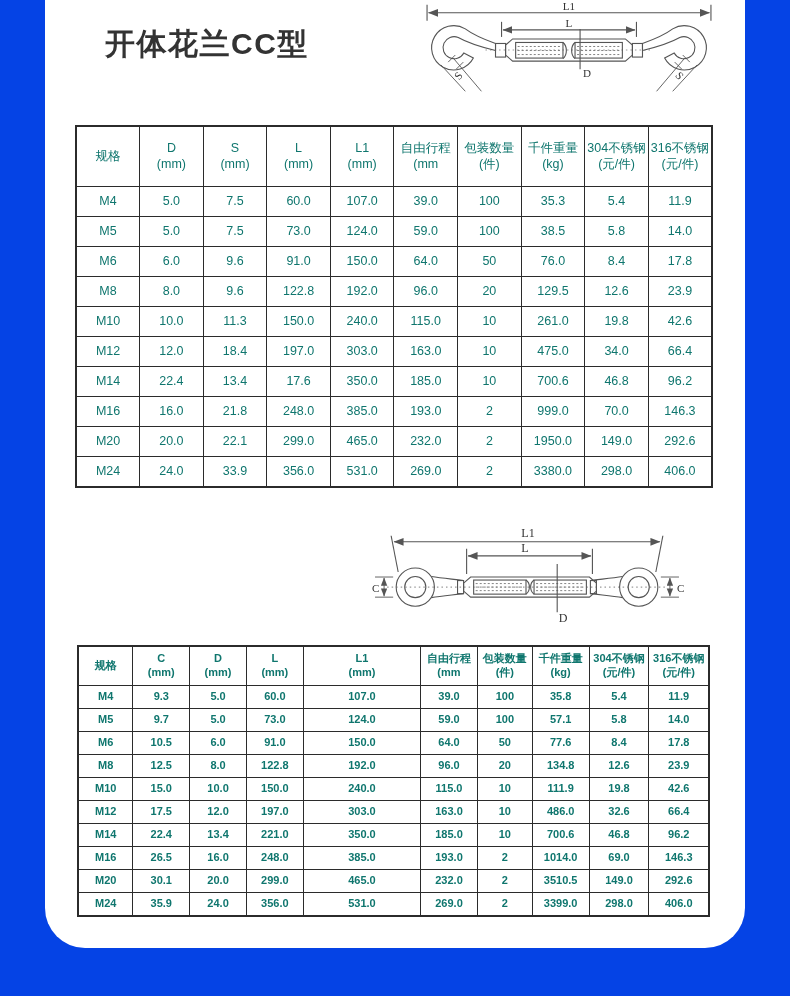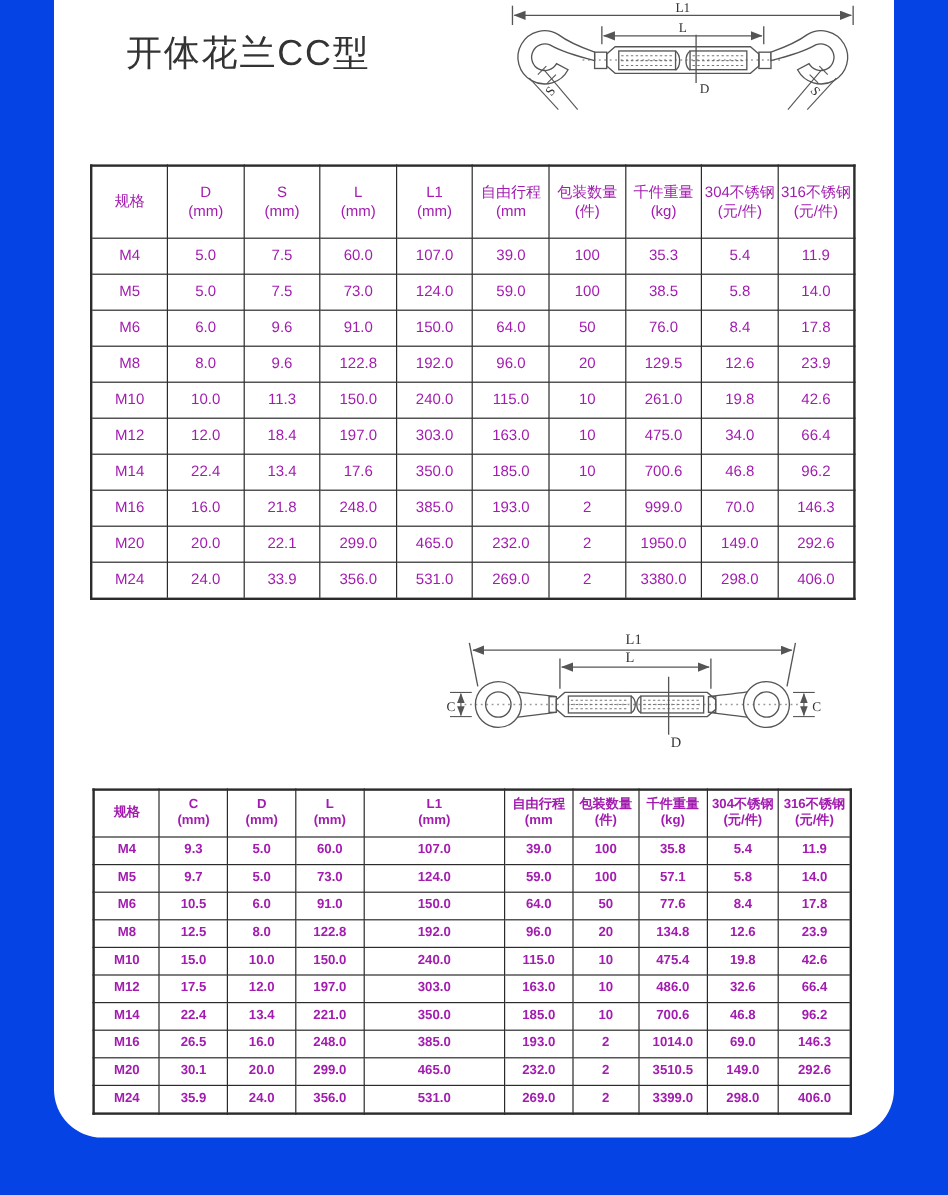--- a/index.html
+++ b/index.html
@@ -6,31 +6,31 @@
   body{
     width:790px;height:996px;position:relative;overflow:hidden;
     background:#0543e5;
     font-family:"Liberation Sans","DejaVu Sans",sans-serif;
   }
   .panel{
     position:absolute;left:45px;top:0;width:700px;height:948px;
     background:#ffffff;border-radius:0 0 40px 40px;
   }
   .title{
-    position:absolute;margin:0;font-size:30px;font-weight:400;color:#333;
+    position:absolute;margin:0;font-size:30px;font-weight:700;color:#333;
     letter-spacing:1.5px;white-space:nowrap;
   }
   #title-cc{left:60px;top:24px;}
   #title-oo{left:60px;top:560px;}
   svg.diag{position:absolute;overflow:visible;}
   #diag-cc{left:374px;top:0px;}
   #diag-oo{left:326px;top:521px;}
   table.spec{
     position:absolute;border-collapse:collapse;table-layout:fixed;
-    color:#a21caf;border:2px solid #2b2b2b;margin-top:12px;
+    color:#0f766e;border:2px solid #2b2b2b;
   }
   .spec th,.spec td{
     border:1px solid #2b2b2b;text-align:center;vertical-align:middle;
     padding:0;overflow:hidden;line-height:1.25;
   }
   #table-cc{left:30px;top:125px;width:638px;font-size:12.5px;}
   #table-cc th{height:59px;font-weight:400;}
   #table-cc td{height:29px;font-weight:400;}
   #table-oo{left:32px;top:645px;width:633px;font-size:11px;}
   #table-oo th{height:38px;font-weight:700;}
@@ -477,21 +477,21 @@
           <td>23.9</td>
         </tr>
         <tr>
           <td>M10</td>
           <td>15.0</td>
           <td>10.0</td>
           <td>150.0</td>
           <td>240.0</td>
           <td>115.0</td>
           <td>10</td>
-          <td>475.4</td>
+          <td>111.9</td>
           <td>19.8</td>
           <td>42.6</td>
         </tr>
         <tr>
           <td>M12</td>
           <td>17.5</td>
           <td>12.0</td>
           <td>197.0</td>
           <td>303.0</td>
           <td>163.0</td>

